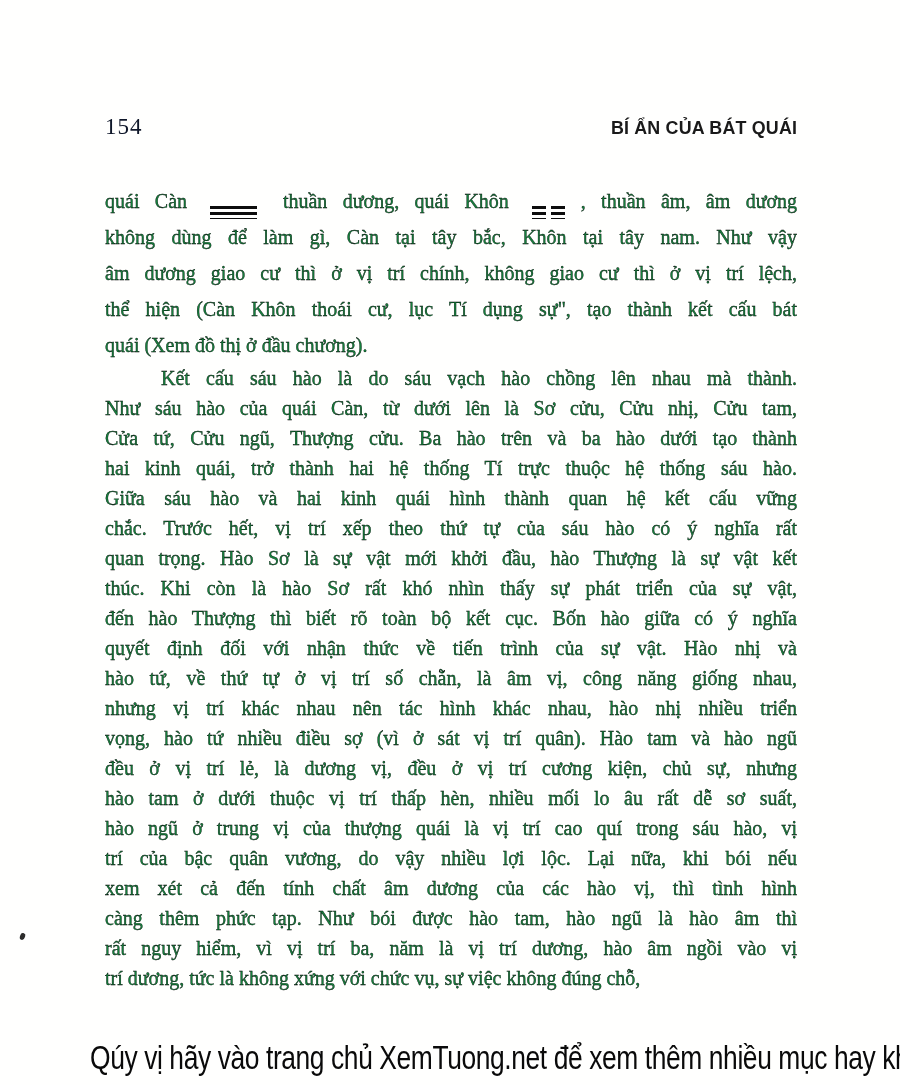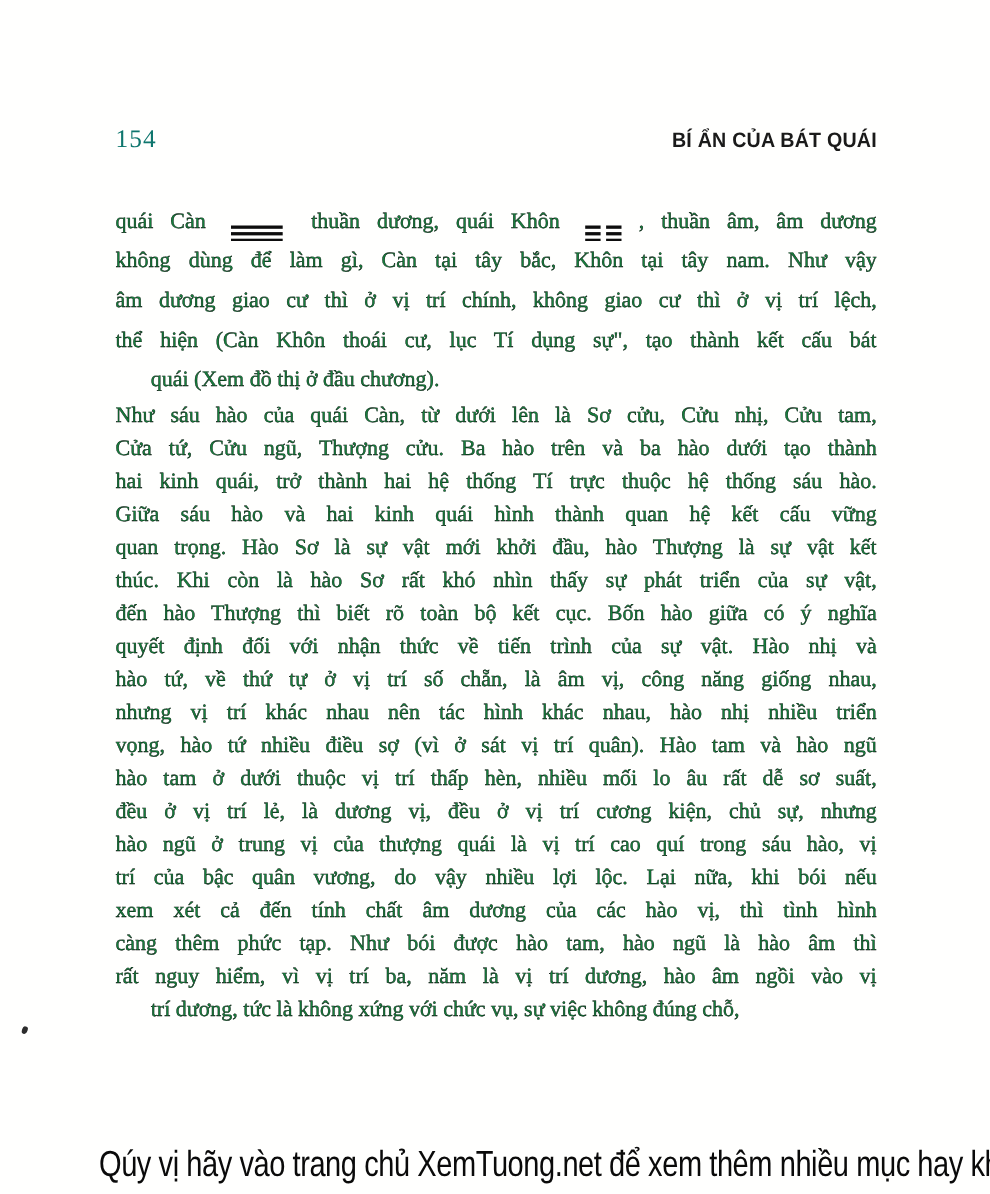--- a/index.html
+++ b/index.html
@@ -13,21 +13,21 @@
   .page { position: absolute; inset: 0; background: #fffffe; }
 
   
   .header-row {
     position: absolute; top: 114px; left: 105px; right: 103px;
     display: flex; justify-content: space-between; align-items: baseline;
     z-index: 3;
   }
   .page-number {
     font-family: "Liberation Serif", serif;
-    font-size: 23px; color: #0f766e; letter-spacing: 1px;
+    font-size: 23px; color: #0f172a; letter-spacing: 1px;
   }
   .header-title {
     font-family: "Liberation Sans", sans-serif;
     font-weight: bold; font-size: 19px; color: #1a1a1a;
     letter-spacing: 0.2px;
     transform: scaleX(0.94); transform-origin: right center;
   }
 
   
   .watermark {
@@ -44,21 +44,21 @@
     -webkit-text-stroke: 0.35px #000;
   }
   .line {
     text-align: justify;
     text-align-last: justify;
     white-space: normal;
     overflow: hidden;
   }
   .para1 .line { line-height: 36px; height: 36px; }
   .para2 .line { line-height: 30px; height: 30px; }
-  .line.last { text-align-last: left; margin-left: 32px; }
+  .line.last { text-align-last: left; }
   .line.indent { text-indent: 56px; }
 
   
   .trigram {
     display: inline-flex; flex-direction: column; justify-content: space-between;
     height: 16px; position: relative; top: 1px;
   }
   .trigram-can { width: 47px; }
   .trigram-can i { display: block; height: 3.4px; background: #0d0d0d; }
   .trigram-khon { width: 33px; }
@@ -128,33 +128,35 @@
       <div>
           <div class="line">không dùng để làm gì, Càn tại tây bắc, Khôn tại tây nam. Như vậy</div>
           <div class="line">âm dương giao cư thì ở vị trí chính, không giao cư thì ở vị trí lệch,</div>
           <div class="line">thể hiện (Càn Khôn thoái cư, lục Tí dụng sự", tạo thành kết cấu bát</div>
           <div class="line last">quái (Xem đồ thị ở đầu chương).</div>
         </div>
     </div>
 
     <div class="para para2">
       <div>
+          <div class="line indent">Kết cấu sáu hào là do sáu vạch hào chồng lên nhau mà thành.</div>
           <div class="line">Như sáu hào của quái Càn, từ dưới lên là Sơ cửu, Cửu nhị, Cửu tam,</div>
           <div class="line">Cửa tứ, Cửu ngũ, Thượng cửu. Ba hào trên và ba hào dưới tạo thành</div>
           <div class="line">hai kinh quái, trở thành hai hệ thống Tí trực thuộc hệ thống sáu hào.</div>
           <div class="line">Giữa sáu hào và hai kinh quái hình thành quan hệ kết cấu vững</div>
+          <div class="line">chắc. Trước hết, vị trí xếp theo thứ tự của sáu hào có ý nghĩa rất</div>
           <div class="line">quan trọng. Hào Sơ là sự vật mới khởi đầu, hào Thượng là sự vật kết</div>
           <div class="line">thúc. Khi còn là hào Sơ rất khó nhìn thấy sự phát triển của sự vật,</div>
           <div class="line">đến hào Thượng thì biết rõ toàn bộ kết cục. Bốn hào giữa có ý nghĩa</div>
           <div class="line">quyết định đối với nhận thức về tiến trình của sự vật. Hào nhị và</div>
           <div class="line">hào tứ, về thứ tự ở vị trí số chẵn, là âm vị, công năng giống nhau,</div>
           <div class="line">nhưng vị trí khác nhau nên tác hình khác nhau, hào nhị nhiều triển</div>
           <div class="line">vọng, hào tứ nhiều điều sợ (vì ở sát vị trí quân). Hào tam và hào ngũ</div>
+          <div class="line">đều ở vị trí lẻ, là dương vị, đều ở vị trí cương kiện, chủ sự, nhưng</div>
           <div class="line">hào tam ở dưới thuộc vị trí thấp hèn, nhiều mối lo âu rất dễ sơ suất,</div>
-          <div class="line">đều ở vị trí lẻ, là dương vị, đều ở vị trí cương kiện, chủ sự, nhưng</div>
           <div class="line">hào ngũ ở trung vị của thượng quái là vị trí cao quí trong sáu hào, vị</div>
           <div class="line">trí của bậc quân vương, do vậy nhiều lợi lộc. Lại nữa, khi bói nếu</div>
           <div class="line">xem xét cả đến tính chất âm dương của các hào vị, thì tình hình</div>
           <div class="line">càng thêm phức tạp. Như bói được hào tam, hào ngũ là hào âm thì</div>
           <div class="line">rất nguy hiểm, vì vị trí ba, năm là vị trí dương, hào âm ngồi vào vị</div>
           <div class="line last">trí dương, tức là không xứng với chức vụ, sự việc không đúng chỗ,</div>
         </div>
     </div>
 
   </div>

